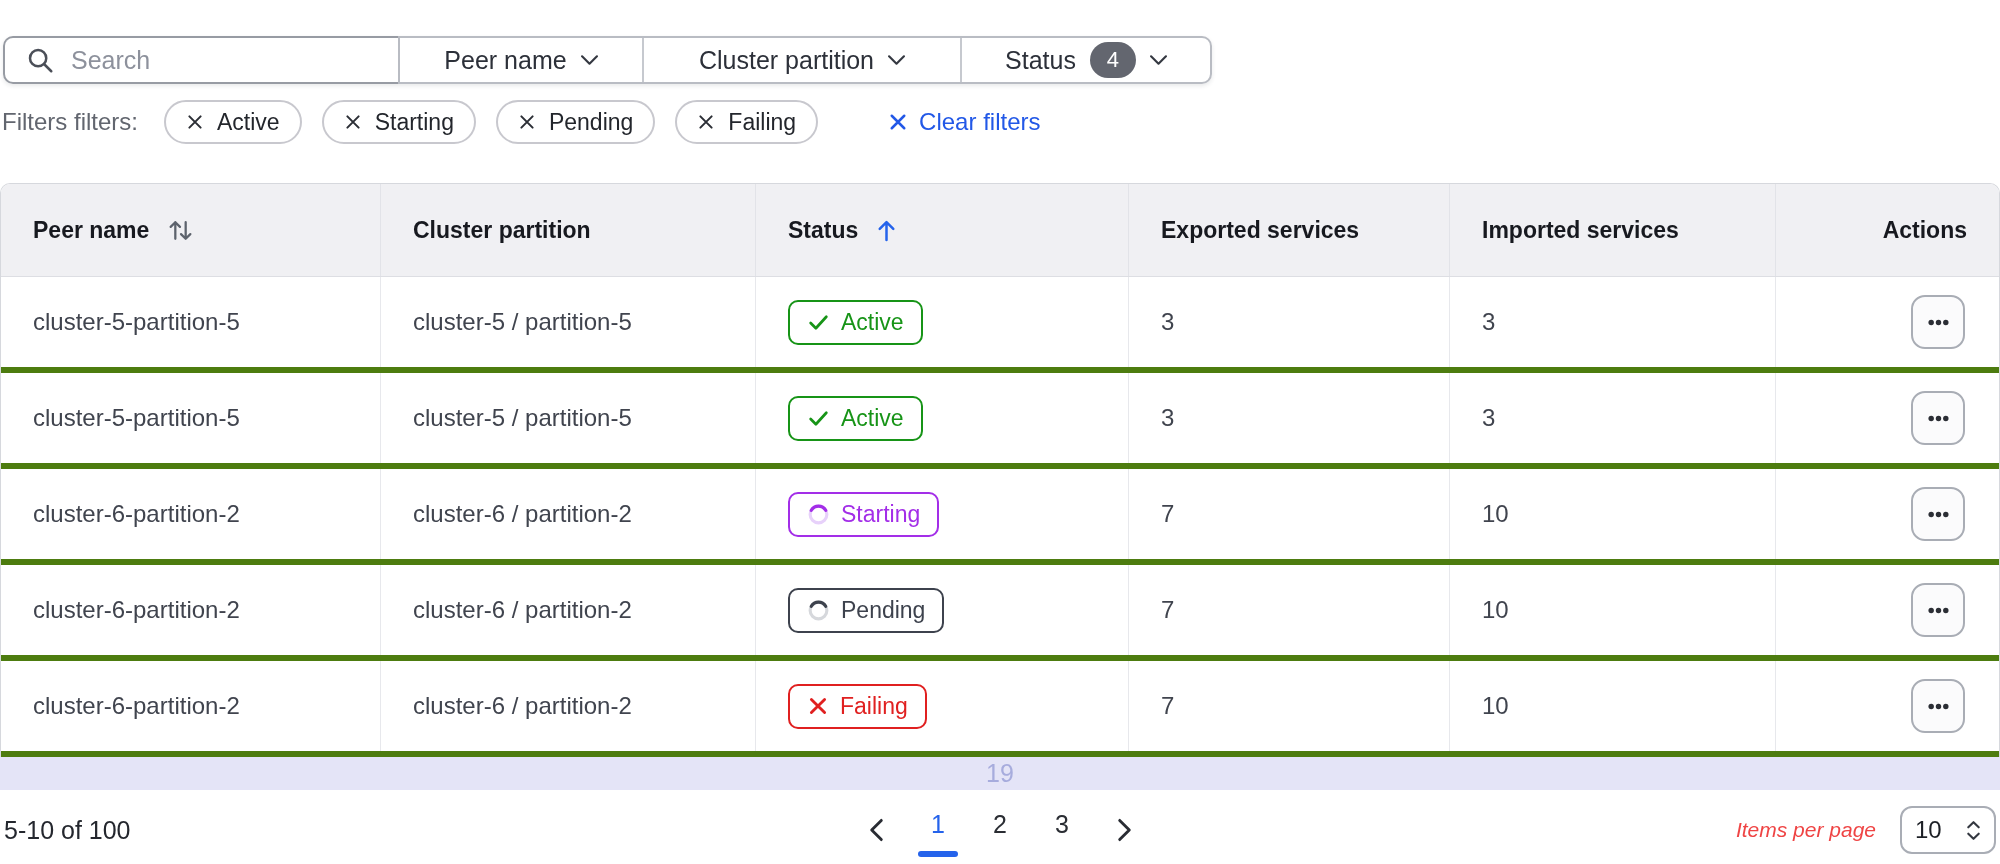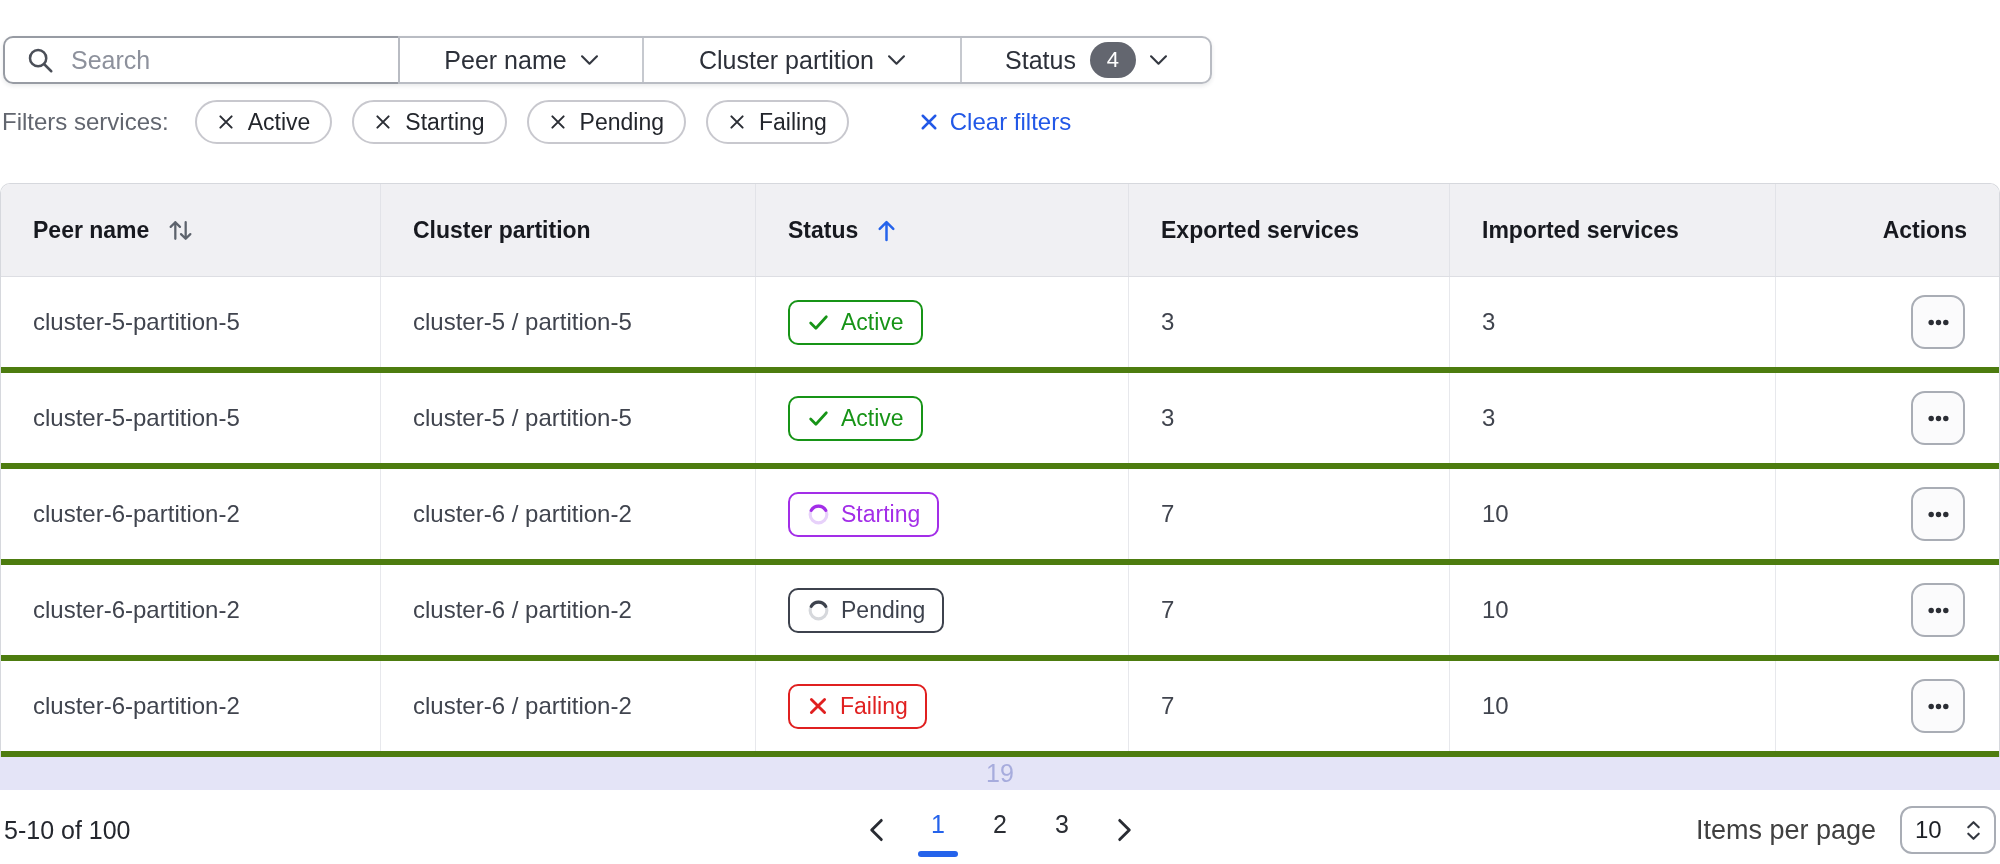--- a/index.html
+++ b/index.html
@@ -68,21 +68,21 @@
                 align-items:center; justify-content:space-between; padding:0 4px; }
   .range-label { font-size:25px; color:#24272e; }
   .pager { position:absolute; left:50%; transform:translateX(-50%); display:flex; align-items:center; gap:14px; }
   .page-btn { width:48px; height:56px; display:flex; flex-direction:column; align-items:center;
               justify-content:flex-start; padding-top:8px; font-size:25px; color:#2a2d33; cursor:pointer; }
   .page-btn .bar { width:40px; height:6px; border-radius:3px; margin-top:12px; background:transparent; }
   .page-btn.active { color:#2563eb; }
   .page-btn.active .bar { background:#2563eb; }
   .pg-chev { width:48px; height:56px; display:flex; align-items:center; justify-content:center; cursor:pointer; }
   .per-page { display:flex; align-items:center; gap:24px; }
-  .per-page-label { font-size:27px; color:#404040; }
+  .per-page-label { font-size:21px; color:#ef4444;font-style:italic; }
   .select-box { width:96px; height:48px; border:2px solid #a9adb5; border-radius:12px; display:flex;
                 align-items:center; justify-content:space-between; padding:0 13px; font-size:24px;
                 color:#1d2026; cursor:pointer; background:#fff; }
 </style>
 </head>
 <body>
 
 <div id="app">
 
   <div class="toolbar">
@@ -110,21 +110,21 @@
         <span>Status</span>
         <span class="count-pill">4</span>
         <svg width="17" height="10" viewBox="0 0 16 9" fill="none" stroke="#343841" stroke-width="2" stroke-linecap="round" stroke-linejoin="round">
             <path d="M1 1 L8 8 L15 1"></path>
           </svg>
       </div>
     </div>
   </div>
 
   <div class="filters-row">
-    <span class="filters-label">Filters services:</span>
+    <span class="filters-label">Filters filters:</span>
 
     <span class="chip">
       <svg width="18" height="18" viewBox="0 0 16 16" fill="none" stroke="#2b2e35" stroke-width="1.8" stroke-linecap="round">
           <path d="M3 3 L13 13 M13 3 L3 13"></path>
         </svg>
       <span>Active</span>
     </span>
     <span class="chip">
       <svg width="18" height="18" viewBox="0 0 16 16" fill="none" stroke="#2b2e35" stroke-width="1.8" stroke-linecap="round">
           <path d="M3 3 L13 13 M13 3 L3 13"></path>

